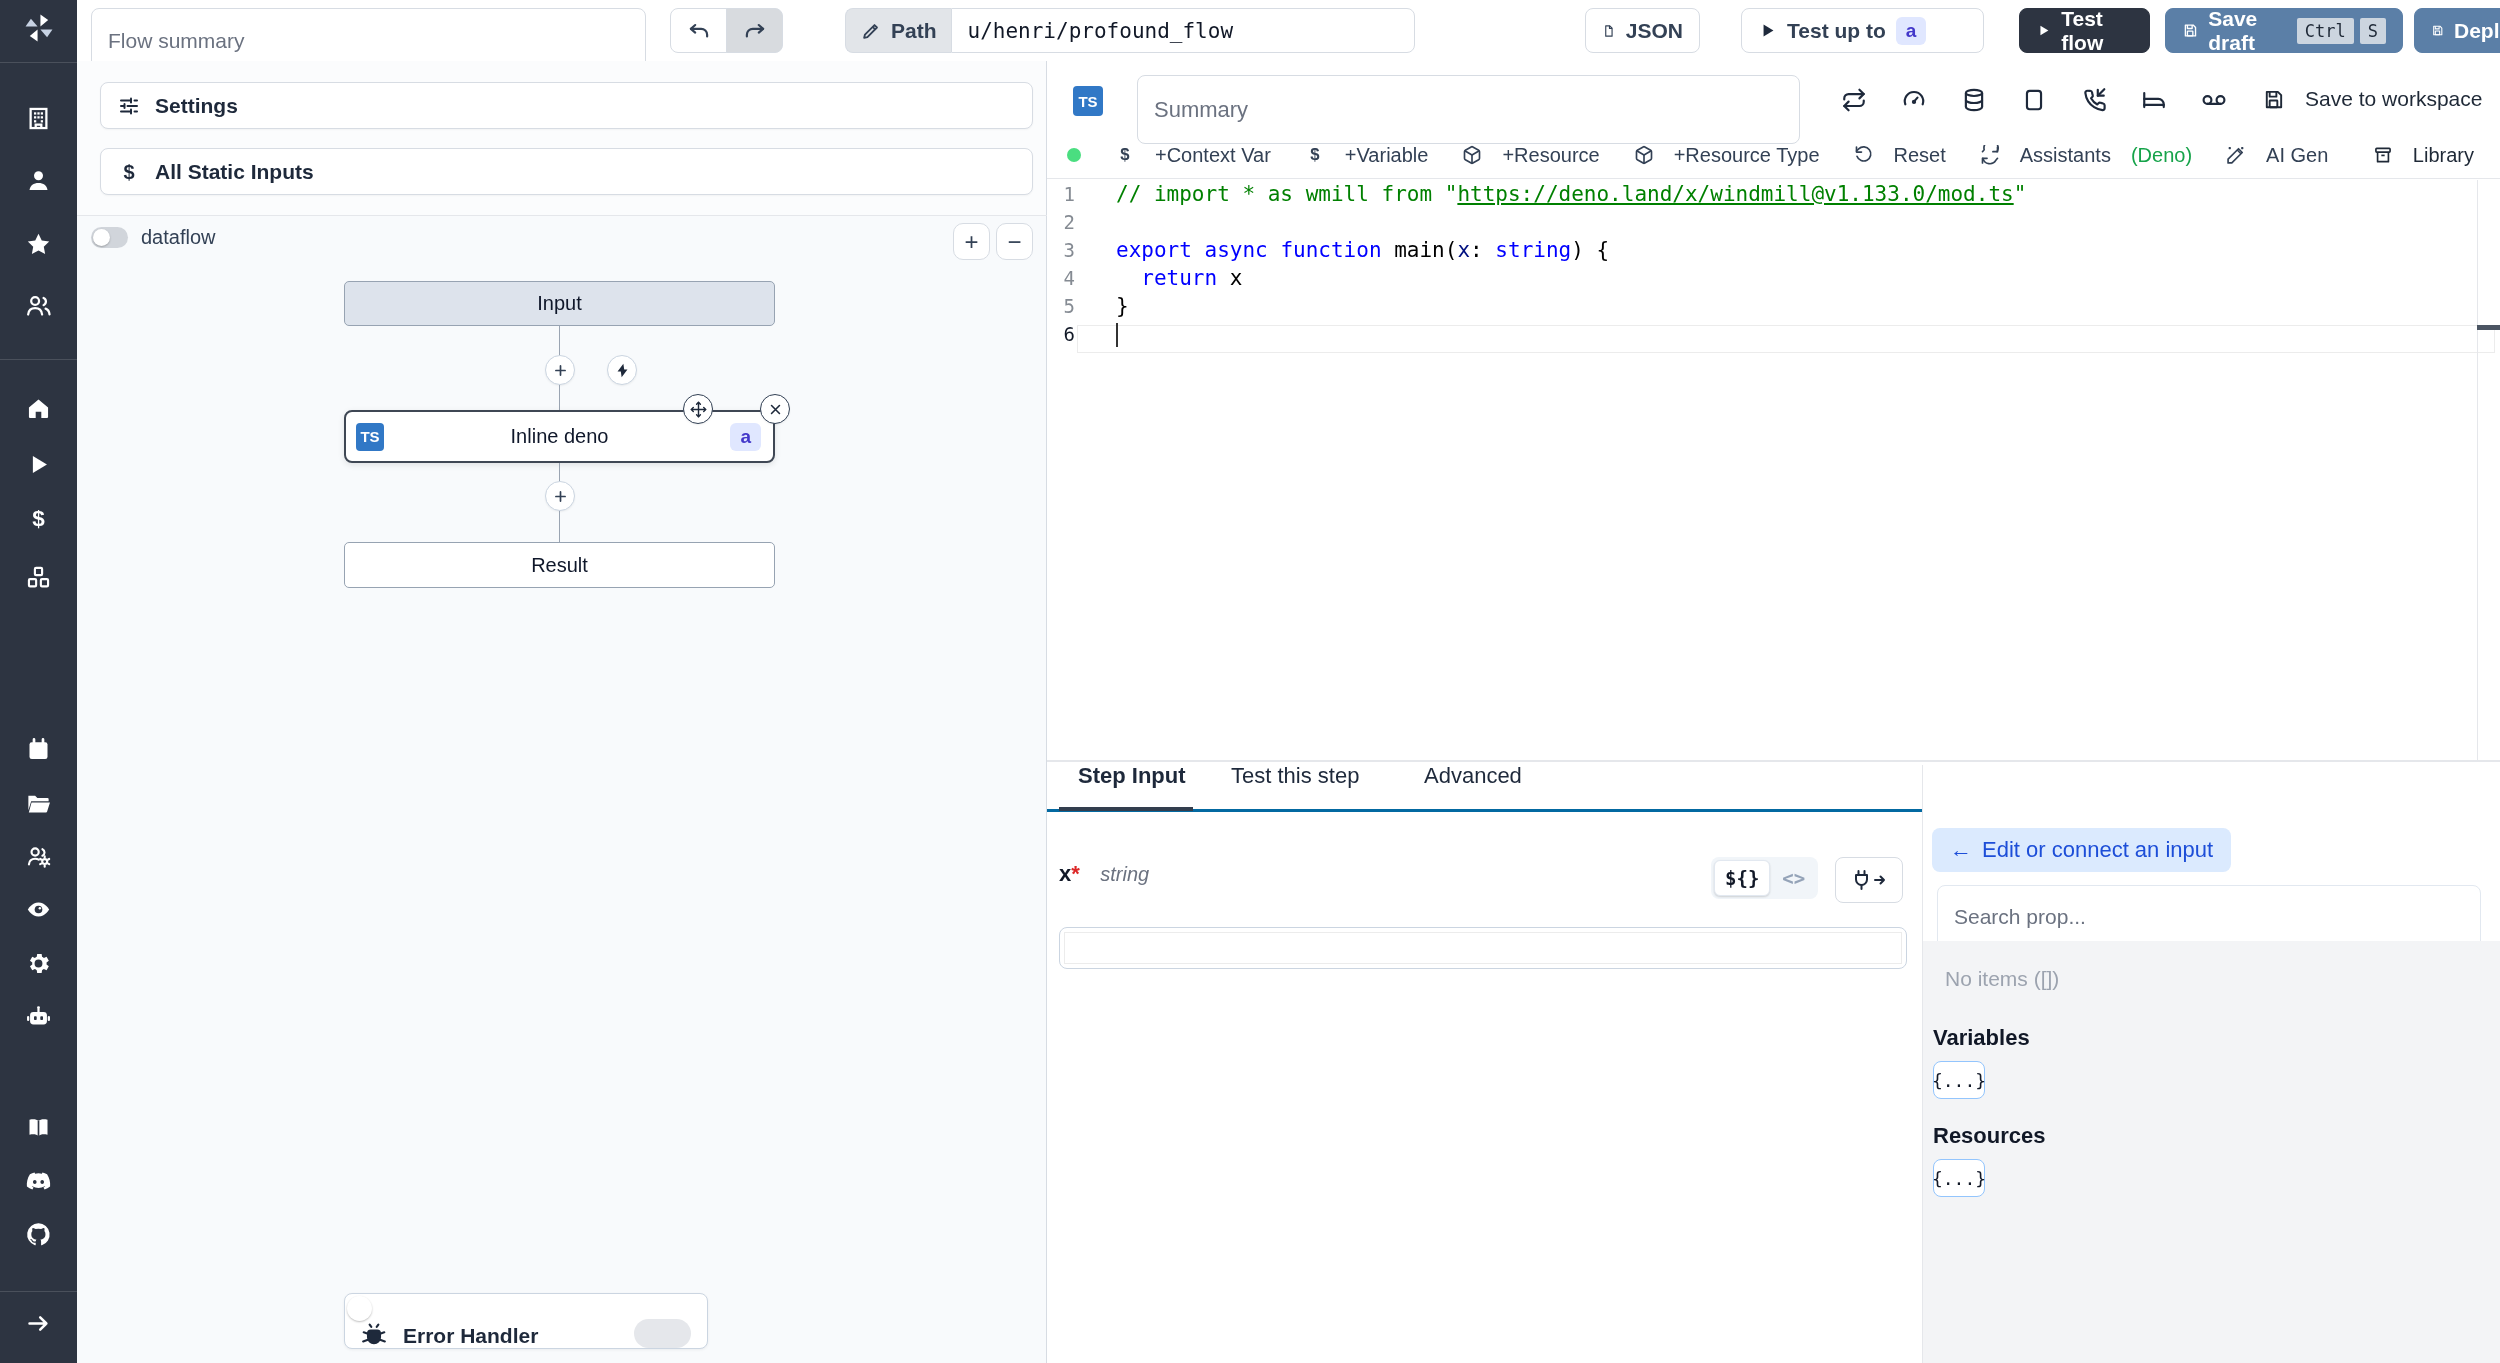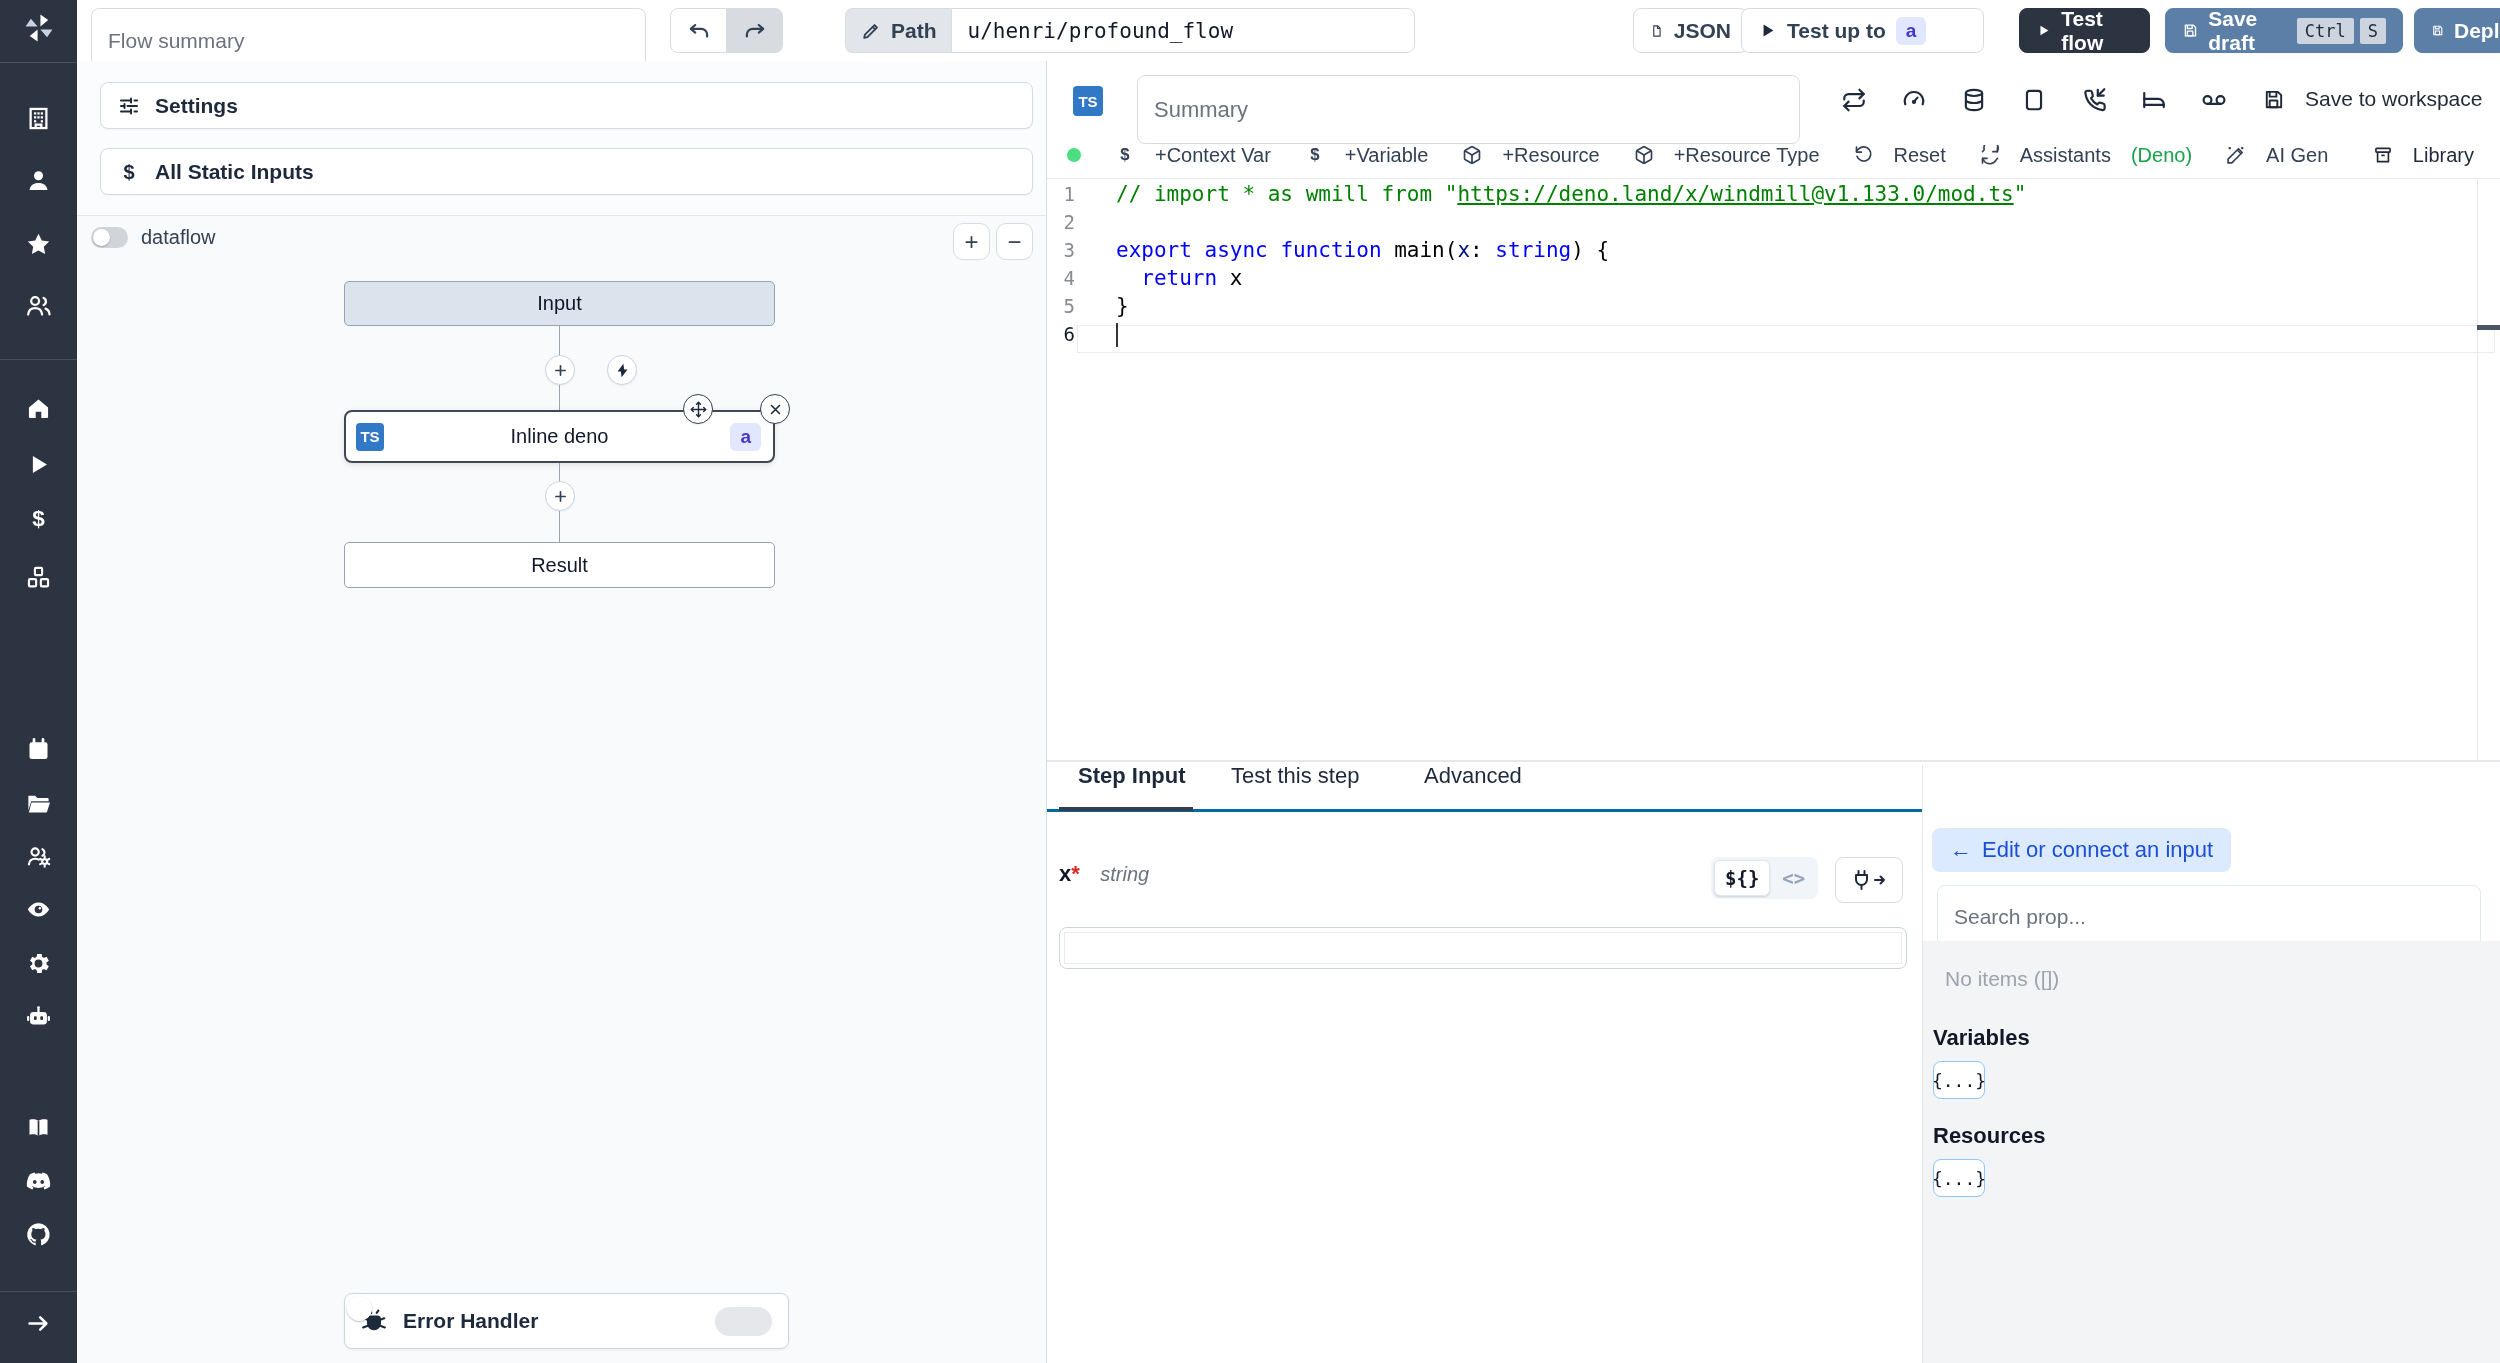--- a/index.html
+++ b/index.html
@@ -411,21 +411,21 @@
   <div class="abs" style="left:768px;top:8px;height:45px;display:flex">
     <div style="display:flex;align-items:center;gap:9px;background:#e2e5e9;border:1px solid #d7dce3;border-right:none;
                 border-radius:8px 0 0 8px;padding:0 14px;font-size:21px;font-weight:700;color:#334155;cursor:pointer">
       <svg class="ic" width="22" height="22">
           <use href="#i-pencil"></use>
         </svg>
       <span>Path</span>
     </div>
     <input style="width: 430px; border: 1px solid rgb(215, 220, 227); border-radius: 0px 8px 8px 0px; outline: none; padding: 0px 16px; font-family: &quot;DejaVu Sans Mono&quot;, monospace; font-size: 21px; color: rgb(17, 24, 39);" value="u/henri/profound_flow">
   </div>
-  <div class="btn" style="left:1556px;width:115px;justify-content:center">
+  <div class="btn" style="left:1508px;width:115px;justify-content:center">
     <svg class="ic" width="22" height="22">
         <use href="#i-file"></use>
       </svg>
     <span>JSON</span>
   </div>
   <div class="btn" style="left:1664px;width:243px">
     <svg class="ic" width="19" height="19" style="color:#1e293b">
         <use href="#i-play"></use>
       </svg>
     <span>Test up to</span>
@@ -513,22 +513,22 @@
   <div class="circ" style="left:468px;top:420px">
     <svg class="ic" width="17" height="17">
         <use href="#i-plus"></use>
       </svg>
   </div>
   <div class="conn" style="top:450px;height:31px"></div>
   <div class="node" style="top:481px;height:46px">
     <span>Result</span>
   </div>
 
-  <div class="abs" style="left:267px;top:1232px;width:445px;height:56px;background:#fff;border:1px solid #cbd5e1;
-        border-radius:8px;display:flex;align-items:center;padding:0 16px;box-sizing:border-box;gap:16px;
+  <div class="abs" style="left:267px;top:1232px;width:364px;height:56px;background:#fff;border:1px solid #cbd5e1;
+        border-radius:8px;display:flex;align-items:flex-end;padding:0 16px;box-sizing:border-box;gap:16px;
         box-shadow:0 1px 3px rgba(0,0,0,.06)">
     <svg class="ic" width="26" height="26" style="color:#1e293b">
         <use href="#i-bug"></use>
       </svg>
     <span style="font-size:21px;font-weight:700;color:#1e293b">Error Handler</span>
     <div class="toggle" style="position:static;margin-left:auto;width:57px;height:29px;background:#e5e7eb">
       <span class="knob" style="width:25px;height:25px"></span>
     </div>
   </div>
 </div>

